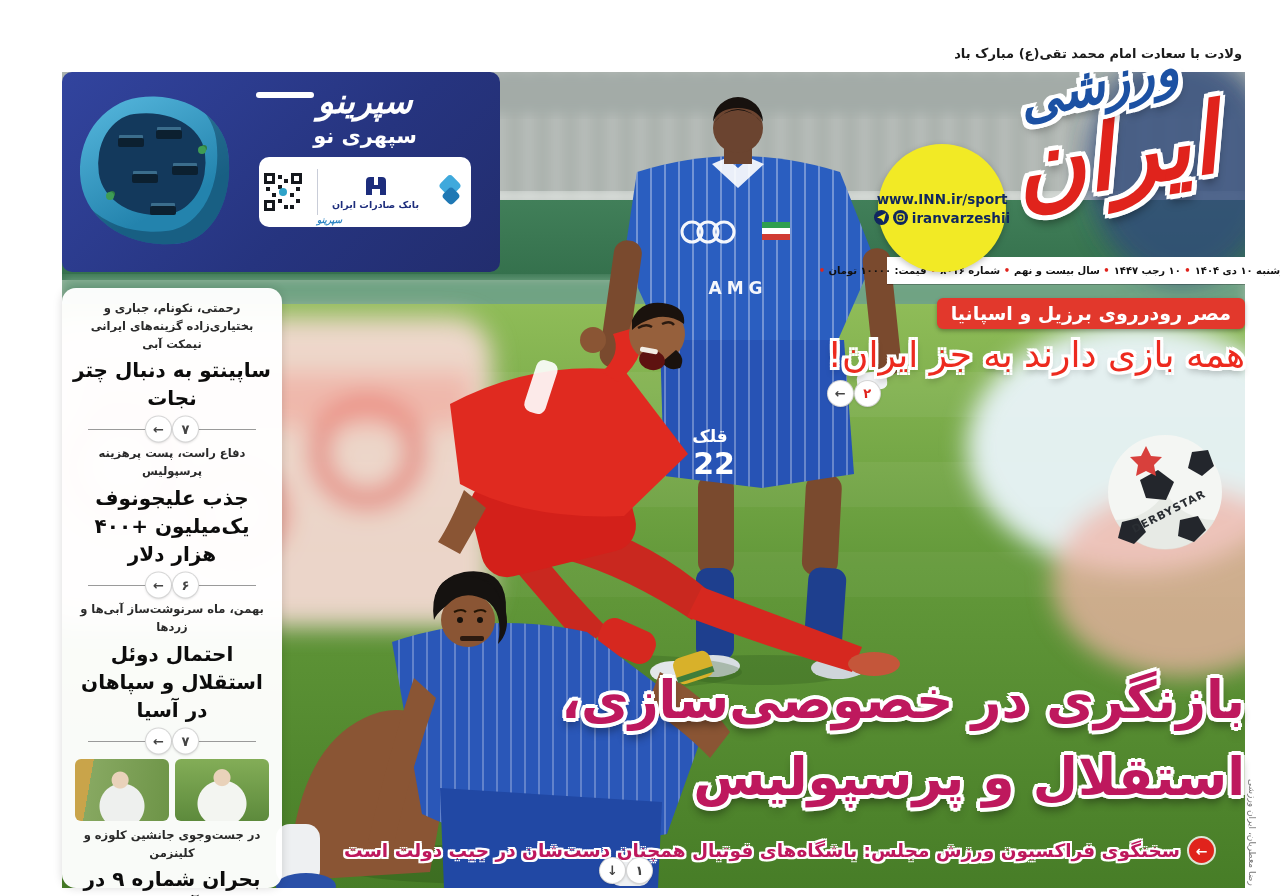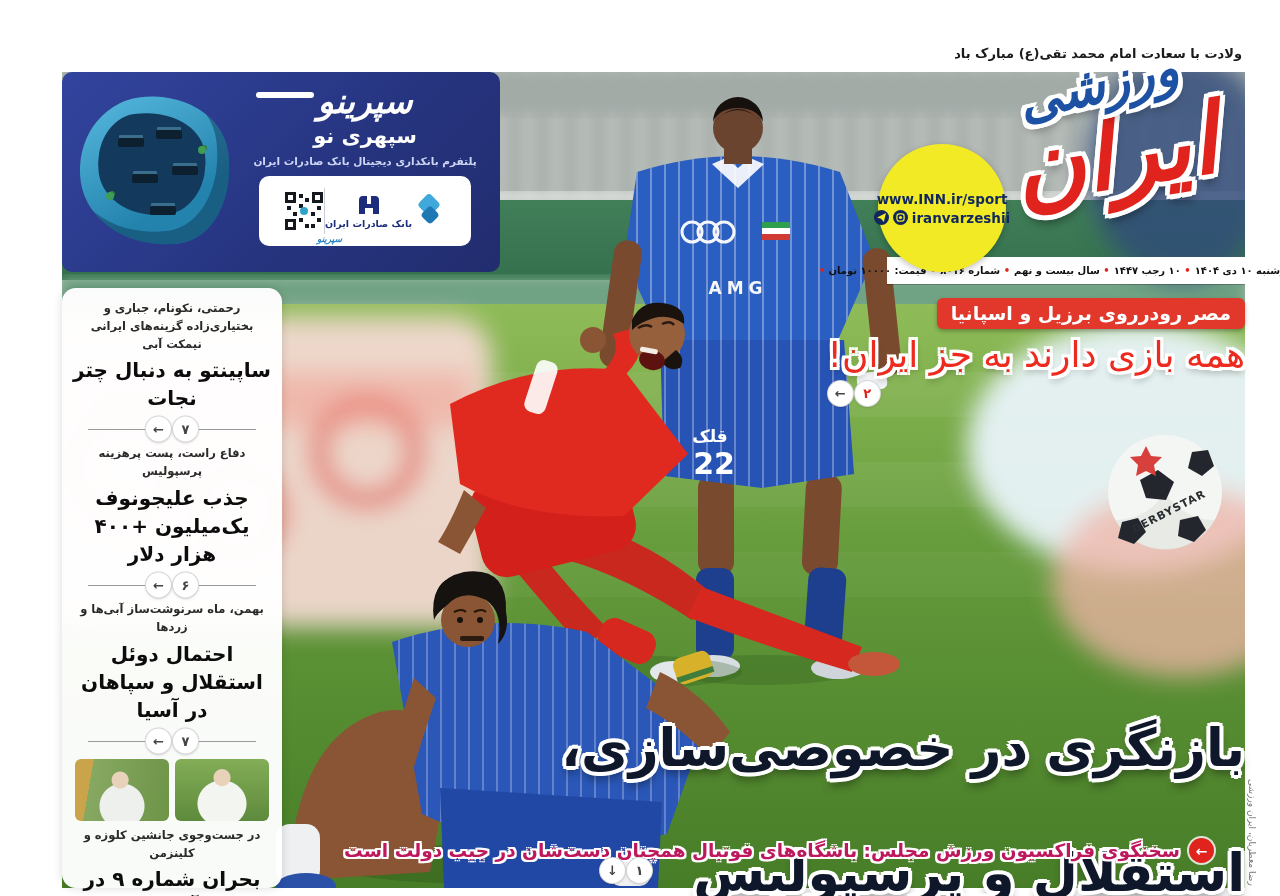--- a/index.html
+++ b/index.html
@@ -22,21 +22,21 @@
         border-radius:46% 54% 40% 60%/50% 44% 56% 50%;transform:rotate(-8deg);box-shadow:inset -10px -14px 0 rgba(10,50,80,.45);}
   .blob-in{position:absolute;left:26px;top:30px;width:108px;height:104px;background:#13395c;border-radius:40% 60% 42% 58%/52% 46% 54% 48%;transform:rotate(-8deg);}
   .desk{position:absolute;width:26px;height:9px;background:#0c2030;border-radius:2px;box-shadow:0 -4px 0 -1px #3b6d8c;}
   .plant{position:absolute;width:8px;height:8px;background:#3e9c55;border-radius:50%;box-shadow:2px -2px 0 -1px #2f7d42;}
   .ad-right{flex:1;display:flex;flex-direction:column;align-items:center;direction:rtl;padding-top:2px;}
   .ad-script{color:#fff;font-size:34px;font-weight:bold;font-style:italic;line-height:1;position:relative;}
   .ad-script .dash{position:absolute;left:-62px;top:8px;width:58px;height:6px;background:#fff;border-radius:3px;}
   .ad-brand{color:#fff;font-size:21px;font-weight:bold;margin-top:6px;}
   .ad-tagline{color:#cdd6f5;font-size:10.5px;font-weight:bold;margin-top:7px;}
   .ad-card{position:relative;margin-top:9px;width:212px;height:70px;background:#fff;border-radius:10px;
-           display:flex;align-items:center;justify-content:center;direction:rtl;padding:4px;}
+           display:flex;align-items:center;justify-content:space-between;direction:rtl;padding:4px;}
   .ad-card .vdiv{width:1px;height:46px;background:#c9cdd8;}
   .ad-card-mini{position:absolute;left:58px;bottom:2px;font-size:9px;font-weight:bold;color:#2f86c4;font-style:italic;}
   .bank-wrap{display:flex;flex-direction:column;align-items:center;gap:2px;}
   .bank-name{font-size:9.5px;font-weight:bold;color:#1d2d7c;}
 
   
   .logo{position:absolute;right:14px;top:52px;width:300px;height:215px;z-index:7;text-align:center;transform:rotate(-9deg);pointer-events:none;}
   .logo-varzeshi{color:#1c51a3;font-size:52px;font-weight:bold;font-style:italic;transform:rotate(-4deg) translateX(-6px);
      text-shadow:-4px -4px 0 #fff,4px -4px 0 #fff,-4px 4px 0 #fff,4px 4px 0 #fff,-4px 0 0 #fff,4px 0 0 #fff,0 -4px 0 #fff,0 4px 0 #fff,0 6px 8px rgba(0,0,0,.35);}
   .logo-iran{color:#e0231c;font-size:96px;font-weight:bold;font-style:italic;margin-top:-14px;
@@ -84,23 +84,23 @@
   .gphoto{width:94px;height:62px;border-radius:6px;
     background:radial-gradient(circle at 50% 30%,#e9d2ba 0 8px,rgba(0,0,0,0) 9px),
                radial-gradient(ellipse at 50% 72%,#f3f5f1 0 24px,rgba(0,0,0,0) 25px),
                linear-gradient(#83ad57,#5d8a3c);}
   .gphoto.v2{background:radial-gradient(circle at 48% 34%,#e9d2ba 0 8px,rgba(0,0,0,0) 9px),
                radial-gradient(ellipse at 50% 76%,#eef0ee 0 22px,rgba(0,0,0,0) 23px),
                linear-gradient(100deg,#c9a44a 0 18%,#87a861 18%,#6d9447);}
 
   
   .mainhead{position:absolute;right:35px;top:662px;width:680px;z-index:5;text-align:right;direction:rtl;}
-  .mh-line{color:#0f172a;font-size:52px;font-weight:bold;line-height:1.48;white-space:nowrap;
+  .mh-line{color:#be185d;font-size:52px;font-weight:bold;line-height:1.48;white-space:nowrap;
      text-shadow:-3px -3px 0 #fff,3px -3px 0 #fff,-3px 3px 0 #fff,3px 3px 0 #fff,-4px 0 0 #fff,4px 0 0 #fff,0 -4px 0 #fff,0 4px 0 #fff,
-                 -3px 1px 0 #fff,3px -1px 0 #fff,1px 3px 0 #fff,-1px -3px 0 #fff,0 7px 10px rgba(0,0,0,.45);margin-top:48px;}
+                 -3px 1px 0 #fff,3px -1px 0 #fff,1px 3px 0 #fff,-1px -3px 0 #fff,0 7px 10px rgba(0,0,0,.45);}
 
   
   .substrip{position:absolute;right:66px;top:838px;z-index:5;display:flex;align-items:center;gap:9px;direction:rtl;}
   .sub-dot{width:25px;height:25px;border-radius:50%;background:#e0231c;color:#fff;display:flex;align-items:center;justify-content:center;
            font-size:14px;font-weight:bold;box-shadow:0 0 0 2px rgba(255,255,255,.8);flex:0 0 auto;}
   .sub-text{font-size:18.5px;font-weight:bold;color:#be185d;white-space:nowrap;
      text-shadow:-2px -2px 0 #fff,2px -2px 0 #fff,-2px 2px 0 #fff,2px 2px 0 #fff,-2px 0 0 #fff,2px 0 0 #fff,0 -2px 0 #fff,0 2px 0 #fff;}
   .submarker{position:absolute;left:600px;top:858px;z-index:5;}
 
   
@@ -265,21 +265,20 @@
       <div class="desk" style="left:100px;top:84px;"></div>
       <div class="desk" style="left:78px;top:124px;"></div>
       <div class="plant" style="left:34px;top:110px;"></div>
       <div class="plant" style="left:126px;top:64px;"></div>
     </div>
     <div class="ad-right">
       <div class="ad-script">
         <span>سپرینو</span><span class="dash"></span>
       </div>
       <div class="ad-brand">سپهری نو</div>
-      <div class="ad-tagline">پلتفرم بانکداری دیجیتال بانک صادرات ایران</div>
       <div class="ad-card">
         <svg width="34" height="34" viewBox="0 0 34 34">
           <rect x="9" y="2" width="17" height="17" rx="4" transform="rotate(45 17 10)" fill="#3fa9dc"></rect>
           <rect x="11" y="14" width="14" height="14" rx="4" transform="rotate(45 18 21)" fill="#1f78b4"></rect>
         </svg>
         <div class="bank-wrap">
           <svg width="26" height="22" viewBox="0 0 26 22">
             <path d="M3 20 V6 q0 -4 4 -4 h4 v8 h4 V2 h4 q4 0 4 4 v14 h-6 v-6 h-8 v6 Z" fill="#1d2d7c"></path>
           </svg>
           <span class="bank-name">بانک صادرات ایران</span>

